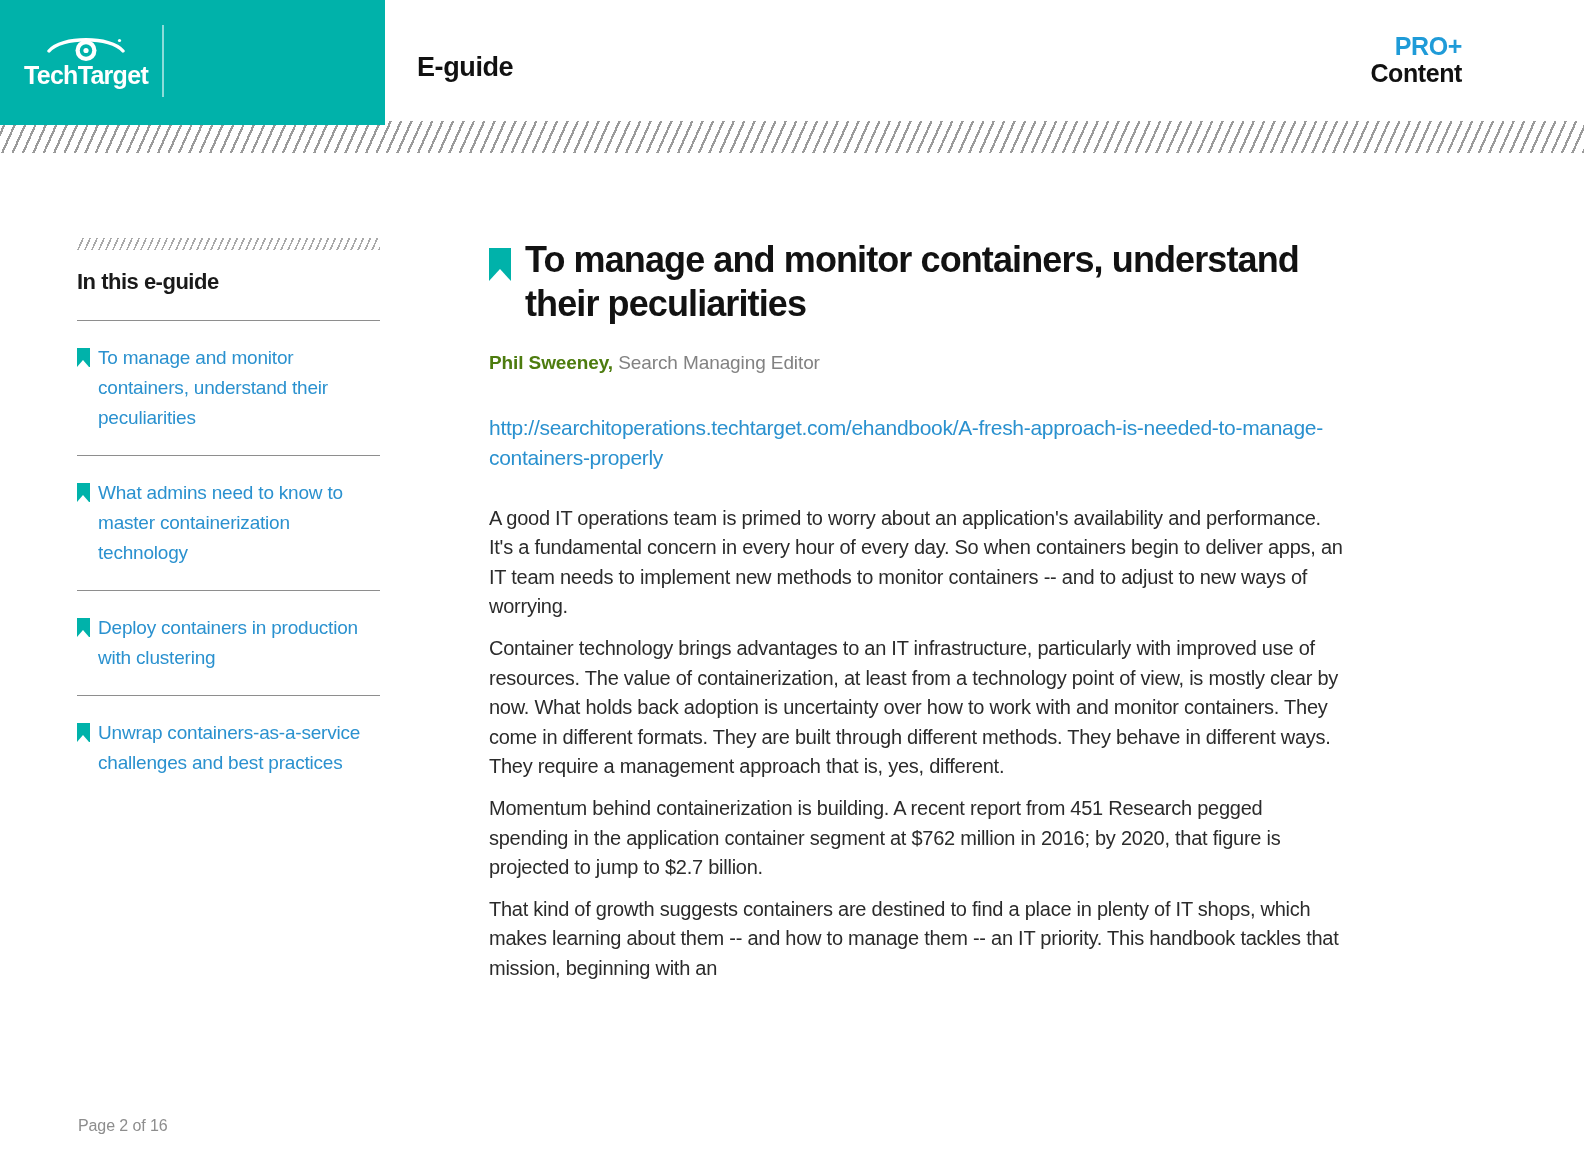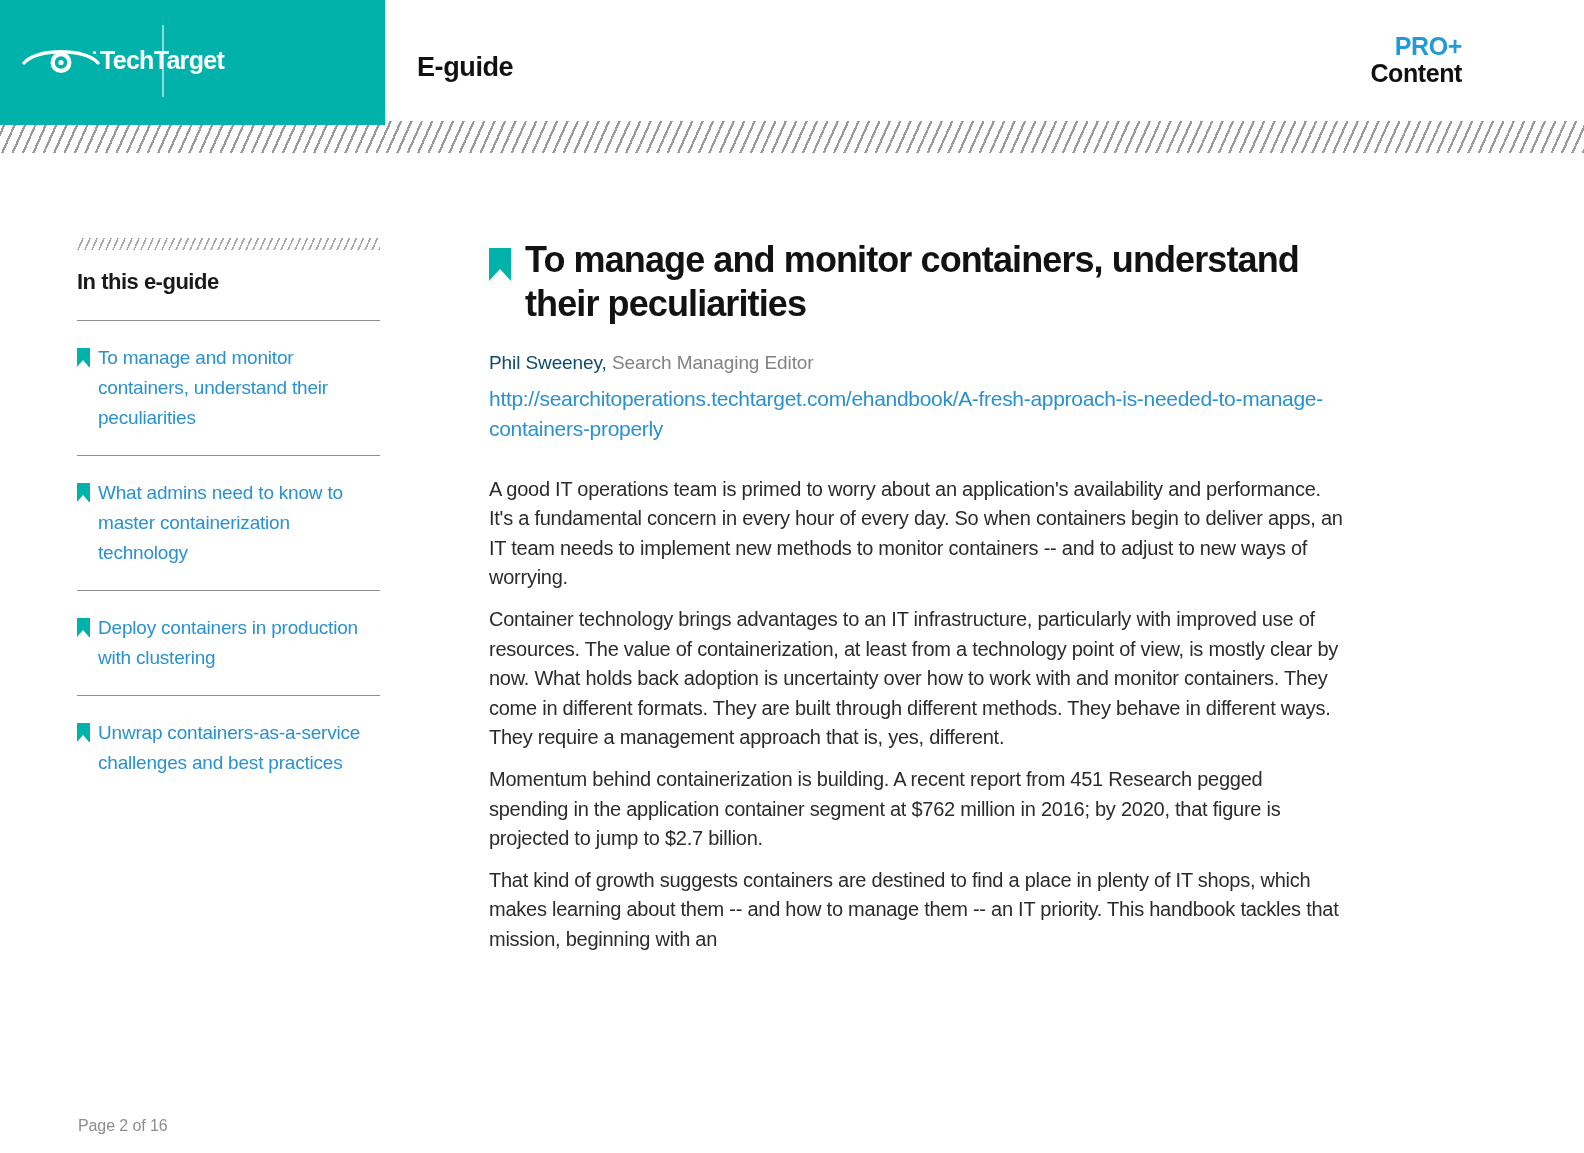--- a/index.html
+++ b/index.html
@@ -39,21 +39,21 @@
   }
 
   .brand-inner {
     display: flex;
     align-items: center;
     margin-left: 22px;
   }
 
   .tt-logo {
     display: flex;
-    flex-direction: row;
+    flex-direction: column;
     align-items: center;
     width: 128px;
   }
 
   .eye-wrap {
     width: 78px;
     height: 28px;
     position: relative;
     margin-bottom: 1px;
   }
@@ -259,29 +259,29 @@
     line-height: 1.22;
     letter-spacing: -0.9px;
   }
 
   .byline {
     margin-top: 26px;
     font-size: 19px;
     letter-spacing: -0.1px;
   }
   .byline .author {
-    color: #0c4a6e;
-    font-weight: normal;
+    color: #4d7c0f;
+    font-weight: bold;
   }
   .byline .role {
     color: #828282;
   }
 
   .article-url {
-    margin-top: 10px;
+    margin-top: 39px;
     font-size: 21px;
     color: #2a91cf;
     line-height: 1.45;
     letter-spacing: -0.3px;
     word-break: break-word;
     cursor: pointer;
   }
 
   .article-body p {
     margin-top: 12px;

